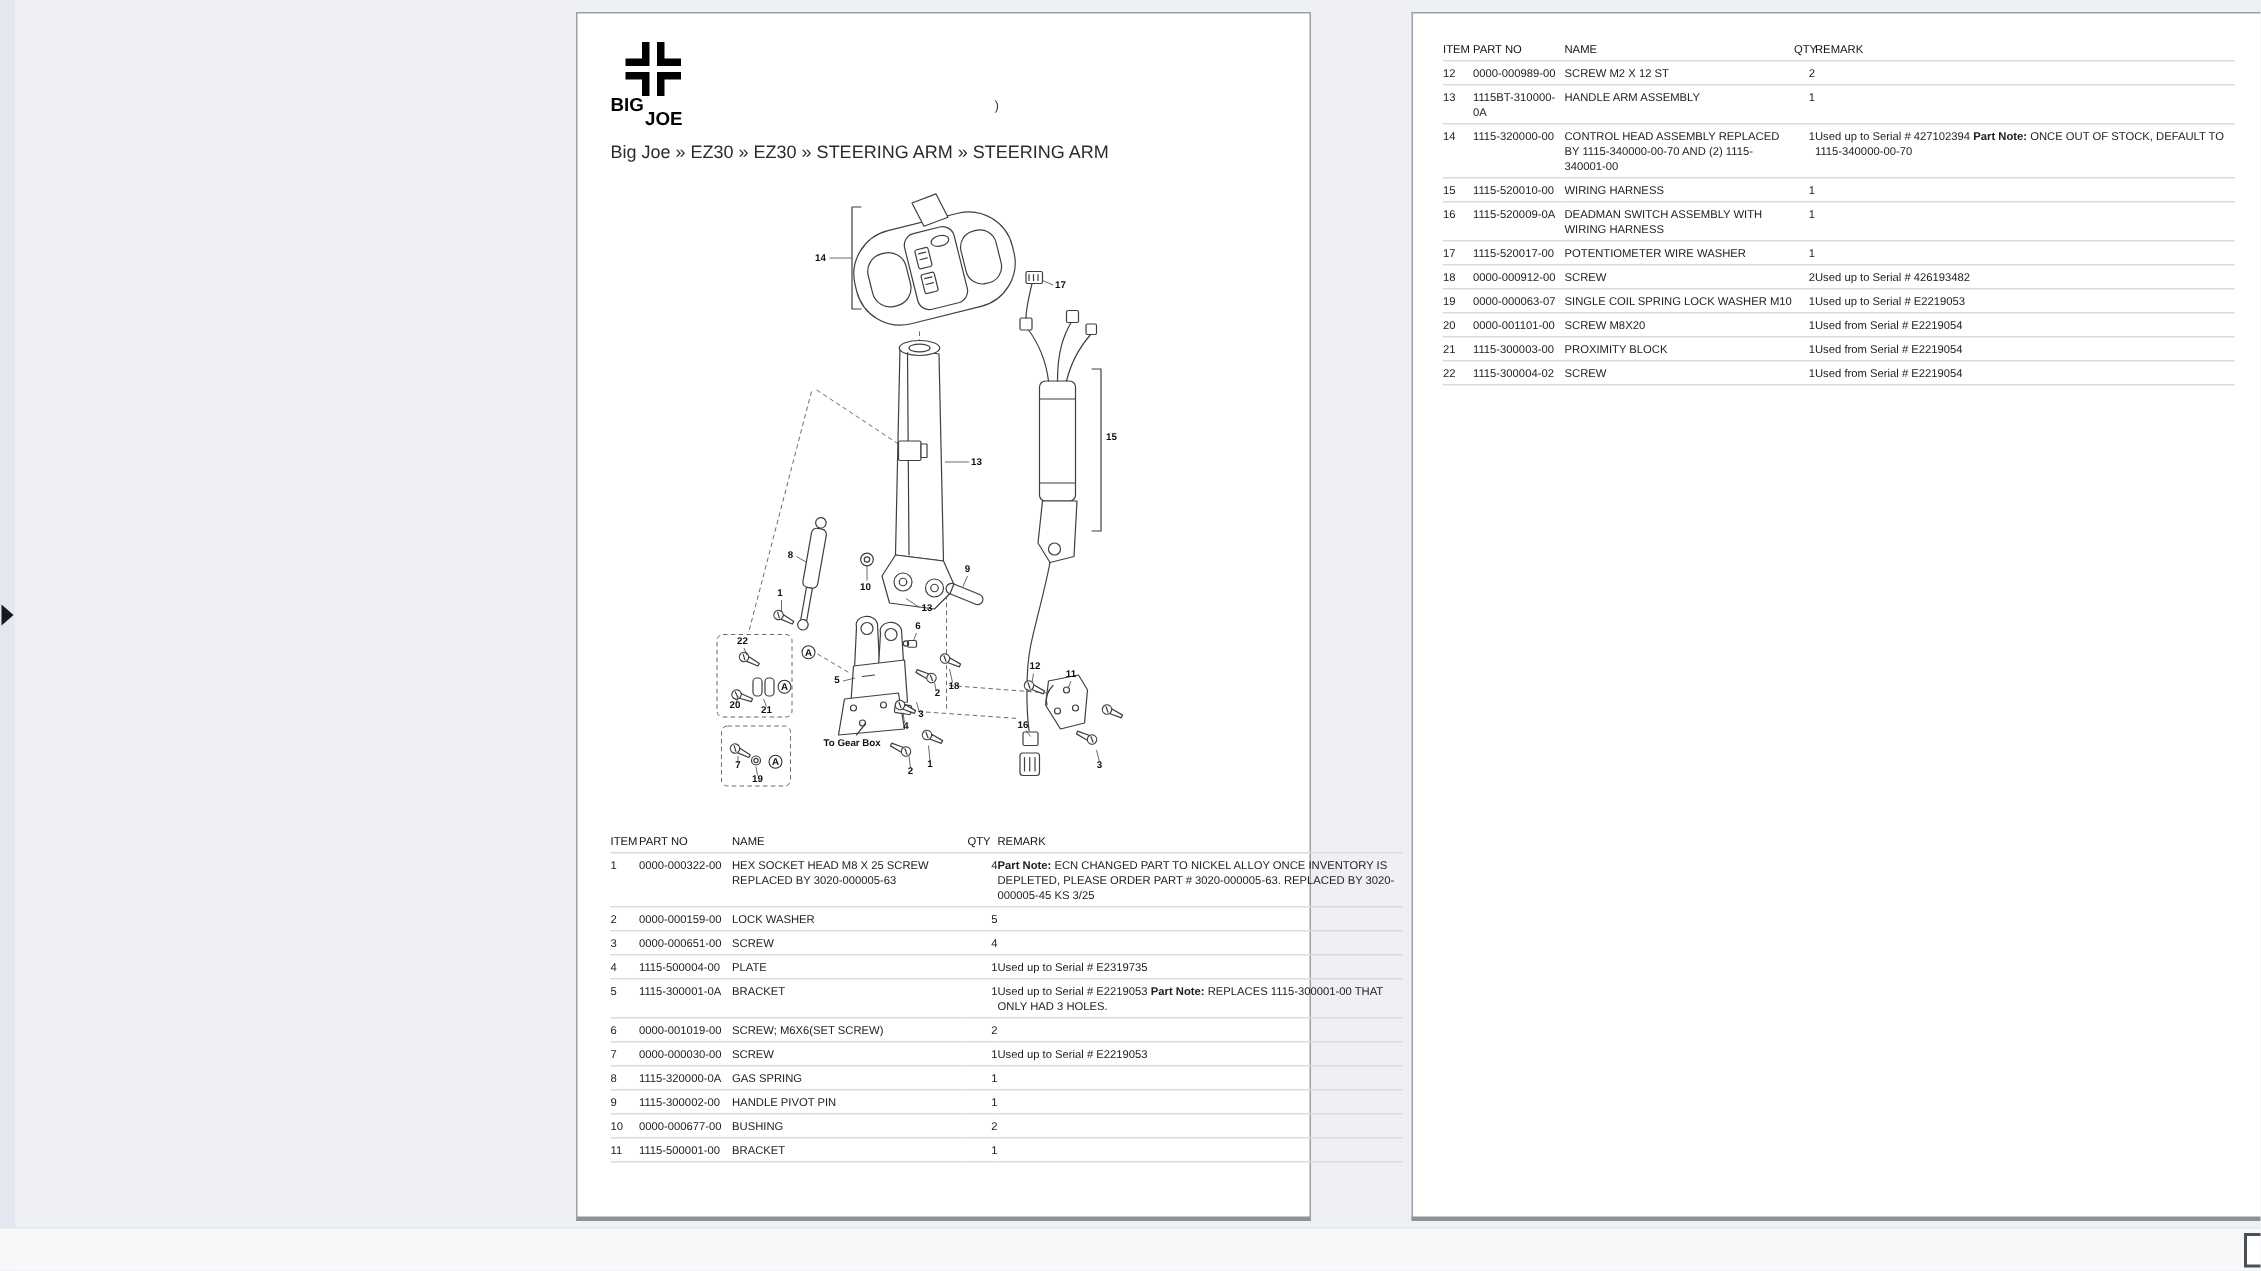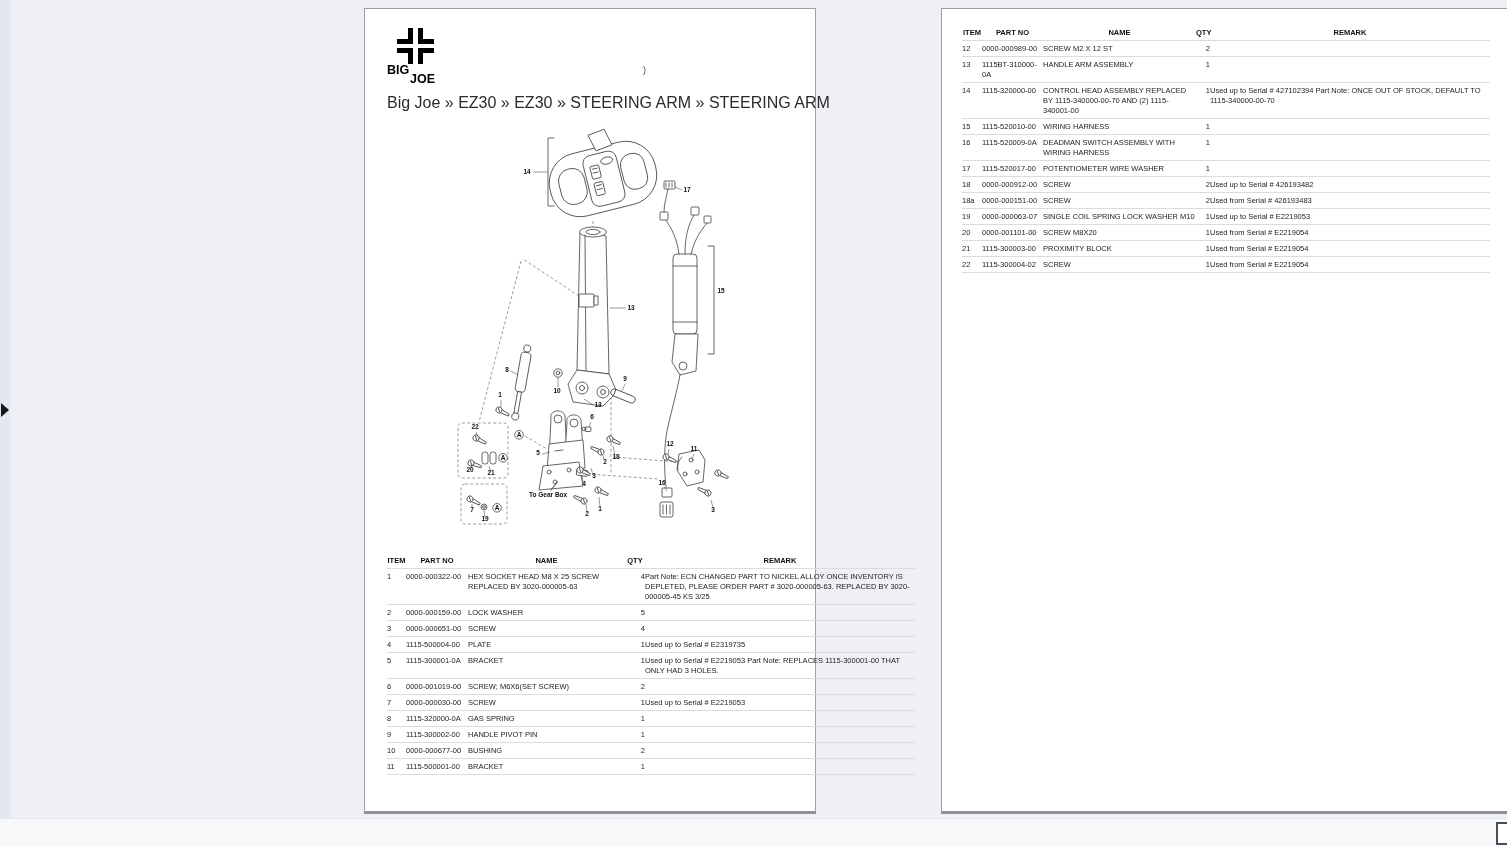--- a/index.html
+++ b/index.html
@@ -5,37 +5,37 @@
   html,body{margin:0;padding:0}
   body{
     width:1507px;height:847px;position:relative;overflow:hidden;
     background:#eef0f5;font-family:"Liberation Sans",sans-serif;color:#1c1c1c;
   }
   .side-strip{position:absolute;left:0;top:0;width:10px;height:847px;background:#e2e7f0}
   .expand-toggle{position:absolute;left:1px;top:403px;width:0;height:0;cursor:pointer;
     border-left:8px solid #16181b;border-top:7px solid transparent;border-bottom:7px solid transparent}
   .page{position:absolute;top:8px;height:806px;background:#fff;box-sizing:border-box;
     border:1px solid #9aa0a6;border-bottom:3px solid #8e9297}
-  .page1{left:364px;width:452px}
+  .page1{left:384px;width:490px}
   .page2{left:941px;width:568px}
-  .breadcrumb{position:absolute;left:22px;top:85px;font-size:16px;color:#2b2b2b;white-space:nowrap}
+  .breadcrumb{position:absolute;left:22px;top:85px;font-size:12px;color:#2b2b2b;white-space:nowrap}
   .stray{position:absolute;left:278px;top:56px;font-size:9px;color:#444}
   .logo-svg{position:absolute;left:22px;top:18px}
   .logo-svg text{font-family:"Liberation Sans",sans-serif;font-weight:bold;fill:#000}
 
   table.parts{border-collapse:collapse;table-layout:fixed;position:absolute;
     font-size:7.5px;line-height:10px;color:#1c1c1c}
   .page1 table.parts{left:22px;top:544px;width:528px}
   .page2 table.parts{left:20px;top:16px;width:528px}
-  table.parts th{text-align:center;font-size:7.5px;font-weight:bold;padding:3px 0 2px;color:#111}
+  table.parts th{text-align:left;font-size:7.5px;font-weight:normal;padding:3px 0 2px;color:#111}
   table.parts td{padding:2.5px 0;vertical-align:top}
   table.parts tbody tr{border-top:1px solid #dcdcdc}
   table.parts tbody tr:last-child{border-bottom:1px solid #dcdcdc}
   td.c-qty,th.c-qty{text-align:right;padding-right:8px}
-  td.c-rem b{font-weight:normal}
+  td.c-rem b{font-weight:bold}
   td.c-name,td.c-rem{padding-right:6px}
 
   .diagram{position:absolute;left:86px;top:117px}
   .diagram .ln{stroke:#3f3f3f;fill:none;stroke-width:.8;stroke-linejoin:round;stroke-linecap:round}
   .diagram .pw{stroke:#3f3f3f;fill:#fff;stroke-width:.8;stroke-linejoin:round}
   .diagram .dash{stroke:#5a5a5a;fill:none;stroke-width:.6;stroke-dasharray:3,2.2}
   .diagram .leader{stroke:#4a4a4a;stroke-width:.55}
   .diagram .callout{font:bold 6.5px "Liberation Sans",sans-serif;fill:#101010;text-anchor:middle}
   .diagram .acirc{stroke:#2e2e2e;fill:#fff;stroke-width:.7}
   .diagram .gearbox{font:bold 6.5px "Liberation Sans",sans-serif;fill:#101010}
@@ -461,27 +461,20 @@
         </tr>
 
         <tr>
           <td class="c-item">18</td>
           <td class="c-part">0000-000912-00</td>
           <td class="c-name">SCREW</td>
           <td class="c-qty">2</td>
           <td class="c-rem"><span>Used up to Serial # 426193482</span> <b></b> <span></span></td>
         </tr>
 
-        <tr>
-          <td class="c-item">18a</td>
-          <td class="c-part">0000-000151-00</td>
-          <td class="c-name">SCREW</td>
-          <td class="c-qty">2</td>
-          <td class="c-rem"><span>Used from Serial # 426193483</span> <b></b> <span></span></td>
-        </tr>
 
         <tr>
           <td class="c-item">19</td>
           <td class="c-part">0000-000063-07</td>
           <td class="c-name">SINGLE COIL SPRING LOCK WASHER M10</td>
           <td class="c-qty">1</td>
           <td class="c-rem"><span>Used up to Serial # E2219053</span> <b></b> <span></span></td>
         </tr>
 
         <tr>

